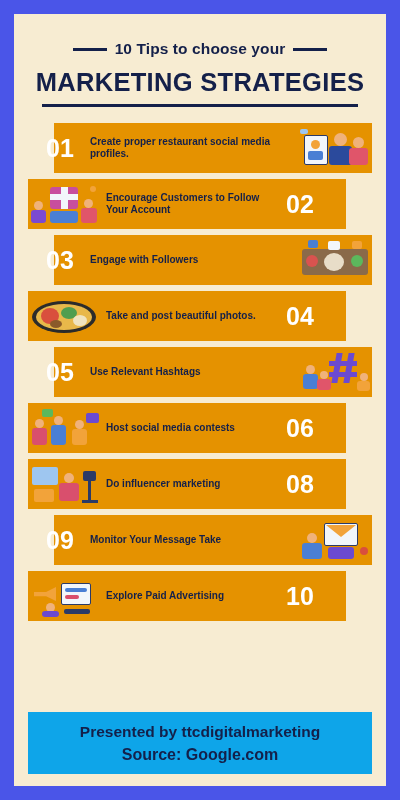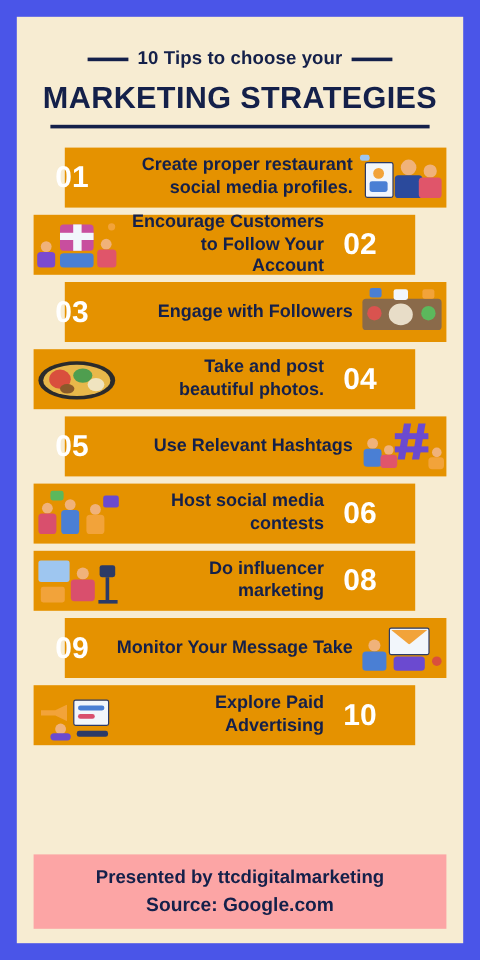--- a/index.html
+++ b/index.html
@@ -89,46 +89,46 @@
     font-weight: bold;
     color: #ffffff;
     font-family: "Liberation Sans", sans-serif;
     line-height: 1;
     flex: 0 0 auto;
     width: 52px;
     text-align: center;
   }
   .txt {
     flex: 1 1 auto;
-    font-size: 15px;
+    font-size: 10px;
     font-weight: bold;
     color: #14204a;
     line-height: 1.25;
-    text-align: right;
+    text-align: left;
     padding: 0 4px;
   }
   .art {
     flex: 0 0 auto;
     width: 74px;
     height: 46px;
     position: relative;
     overflow: hidden;
   }
 
   
   .sh { position: absolute; }
   .c  { border-radius: 50%; }
   .r2 { border-radius: 2px; }
   .r3 { border-radius: 3px; }
 
   .footer {
     position: absolute;
     left: 14px; right: 14px; bottom: 12px;
     height: 62px;
-    background: #fca5a5;
+    background: #0ea5e9;
     display: flex;
     flex-direction: column;
     align-items: center;
     justify-content: center;
     gap: 5px;
   }
   .f1 {
     font-size: 15.5px;
     font-weight: bold;
     color: #14204a;

